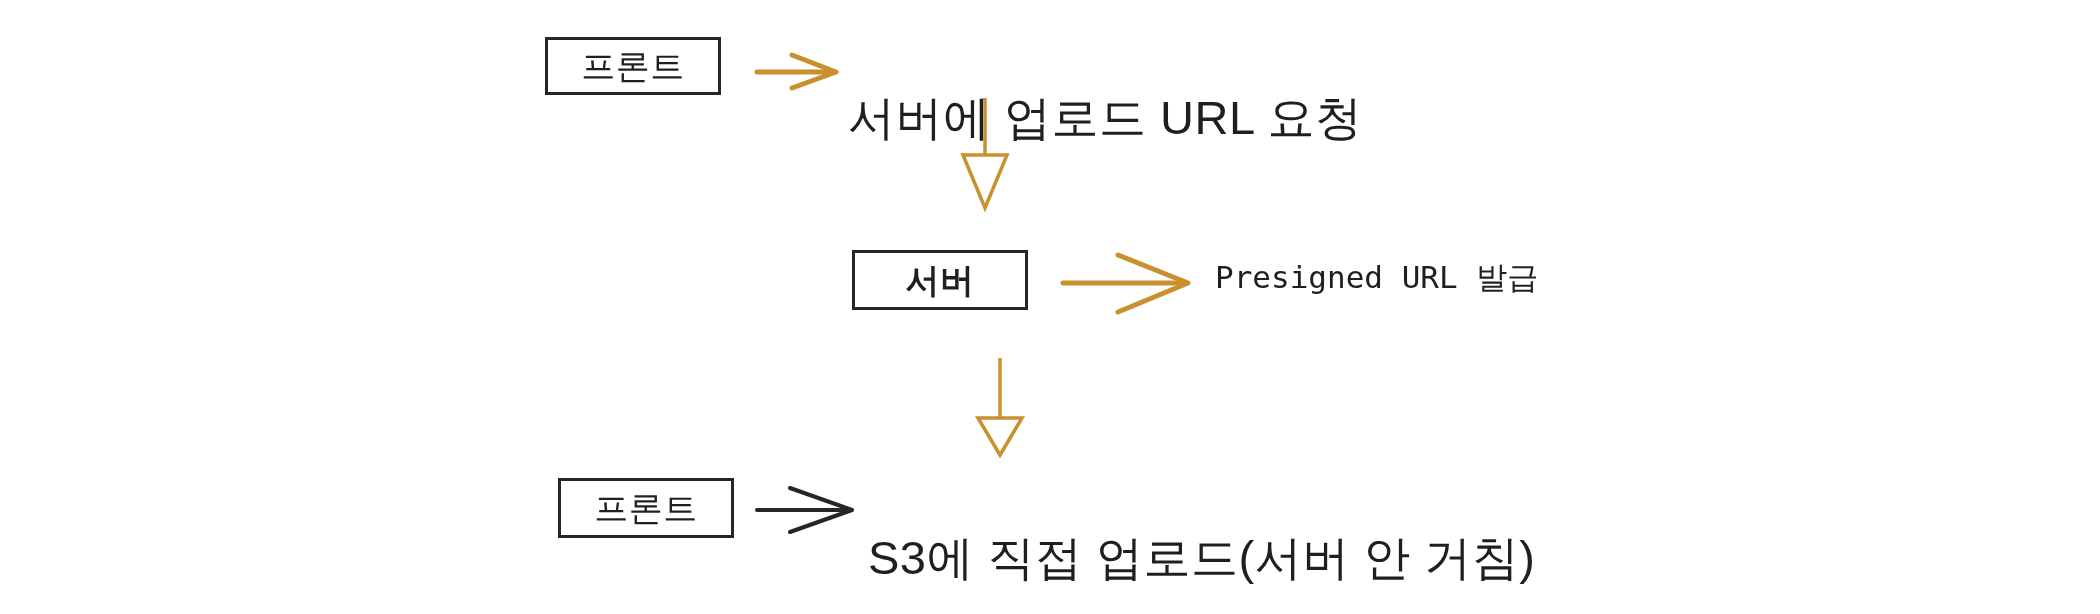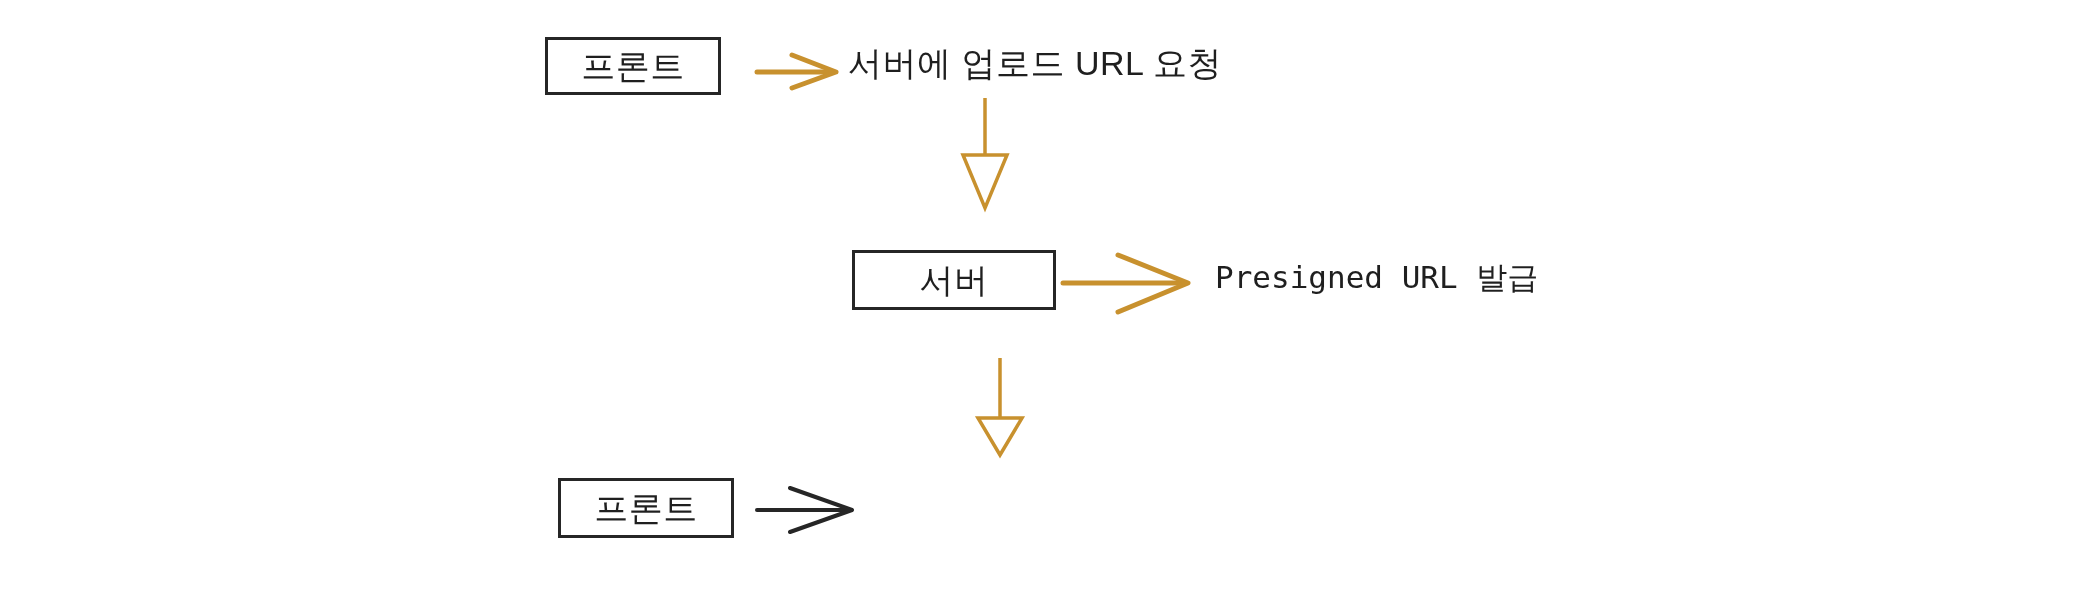--- a/index.html
+++ b/index.html
@@ -31,34 +31,35 @@
   .node-label {
     font-family: "Liberation Sans", "DejaVu Sans", sans-serif;
     font-size: 34px;
     line-height: 1;
     color: #1f1f1f;
     letter-spacing: 0.5px;
     white-space: nowrap;
   }
 
   #node-front-1 { left: 545px; top: 37px;  width: 176px; height: 58px; }
-  #node-server  { left: 852px; top: 250px; width: 204px; height: 60px; }
+  #node-server  { left: 852px; top: 250px; width: 176px; height: 60px; font-weight: bold; }
   #node-front-2 { left: 558px; top: 478px; width: 176px; height: 60px; }
 
   
   .edge-label {
     position: absolute;
     white-space: nowrap;
     color: #1f1f1f;
     line-height: 1;
   }
   .edge-label.sans {
     font-family: "Liberation Sans", "DejaVu Sans", sans-serif;
-    font-size: 34px;
+    font-size: 47px;
     letter-spacing: 0.5px;
+    margin-top: 48px;
   }
   .edge-label.mono {
     font-family: "DejaVu Sans Mono", "Liberation Mono", monospace;
     font-size: 31px;
     letter-spacing: 0px;
   }
   #label-request  { left: 848px;  top: 46px;  }
   #label-presign  { left: 1215px; top: 262px; }
   #label-upload   { left: 868px;  top: 486px; }
 
@@ -113,14 +114,15 @@
   </div>
 
   <div class="node" id="node-front-2">
     <span class="node-label">프론트</span>
   </div>
 
   <div class="edge-label sans" id="label-request">서버에 업로드 URL 요청</div>
 
   <div class="edge-label mono" id="label-presign">Presigned URL 발급</div>
 
+  <div class="edge-label sans" id="label-upload">S3에 직접 업로드(서버 안 거침)</div>
 
 </div>
 
 </body></html>

